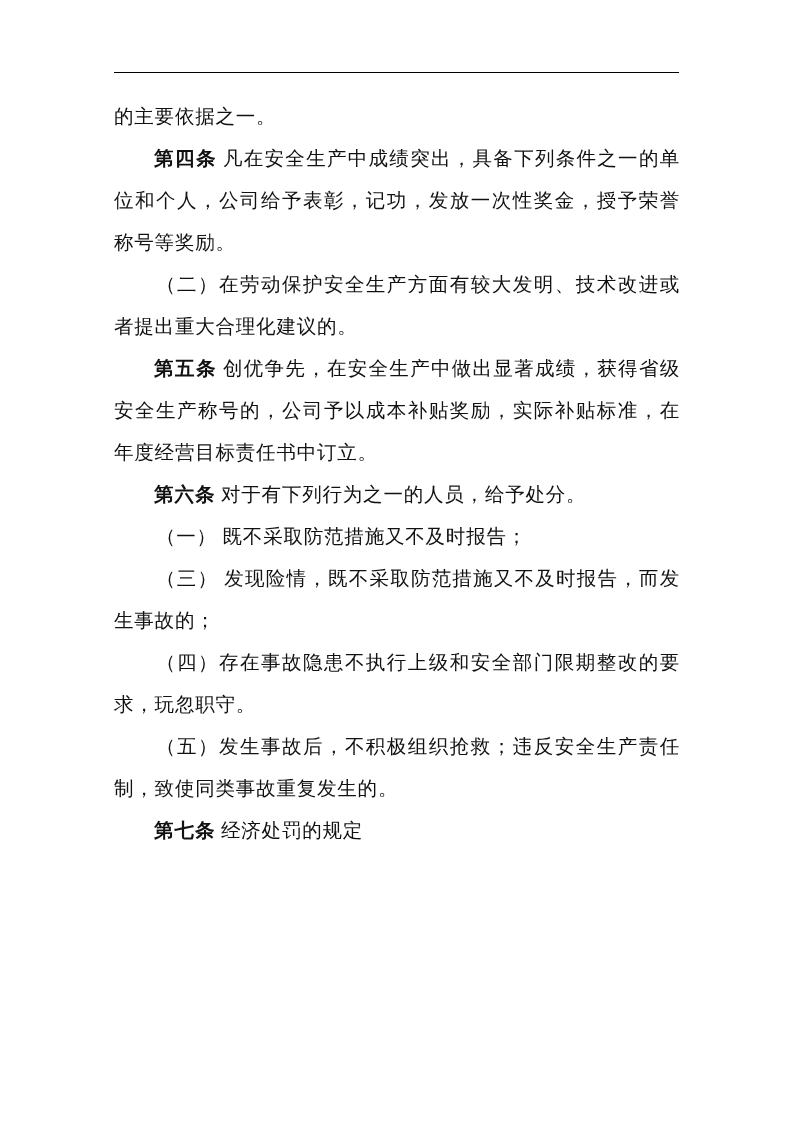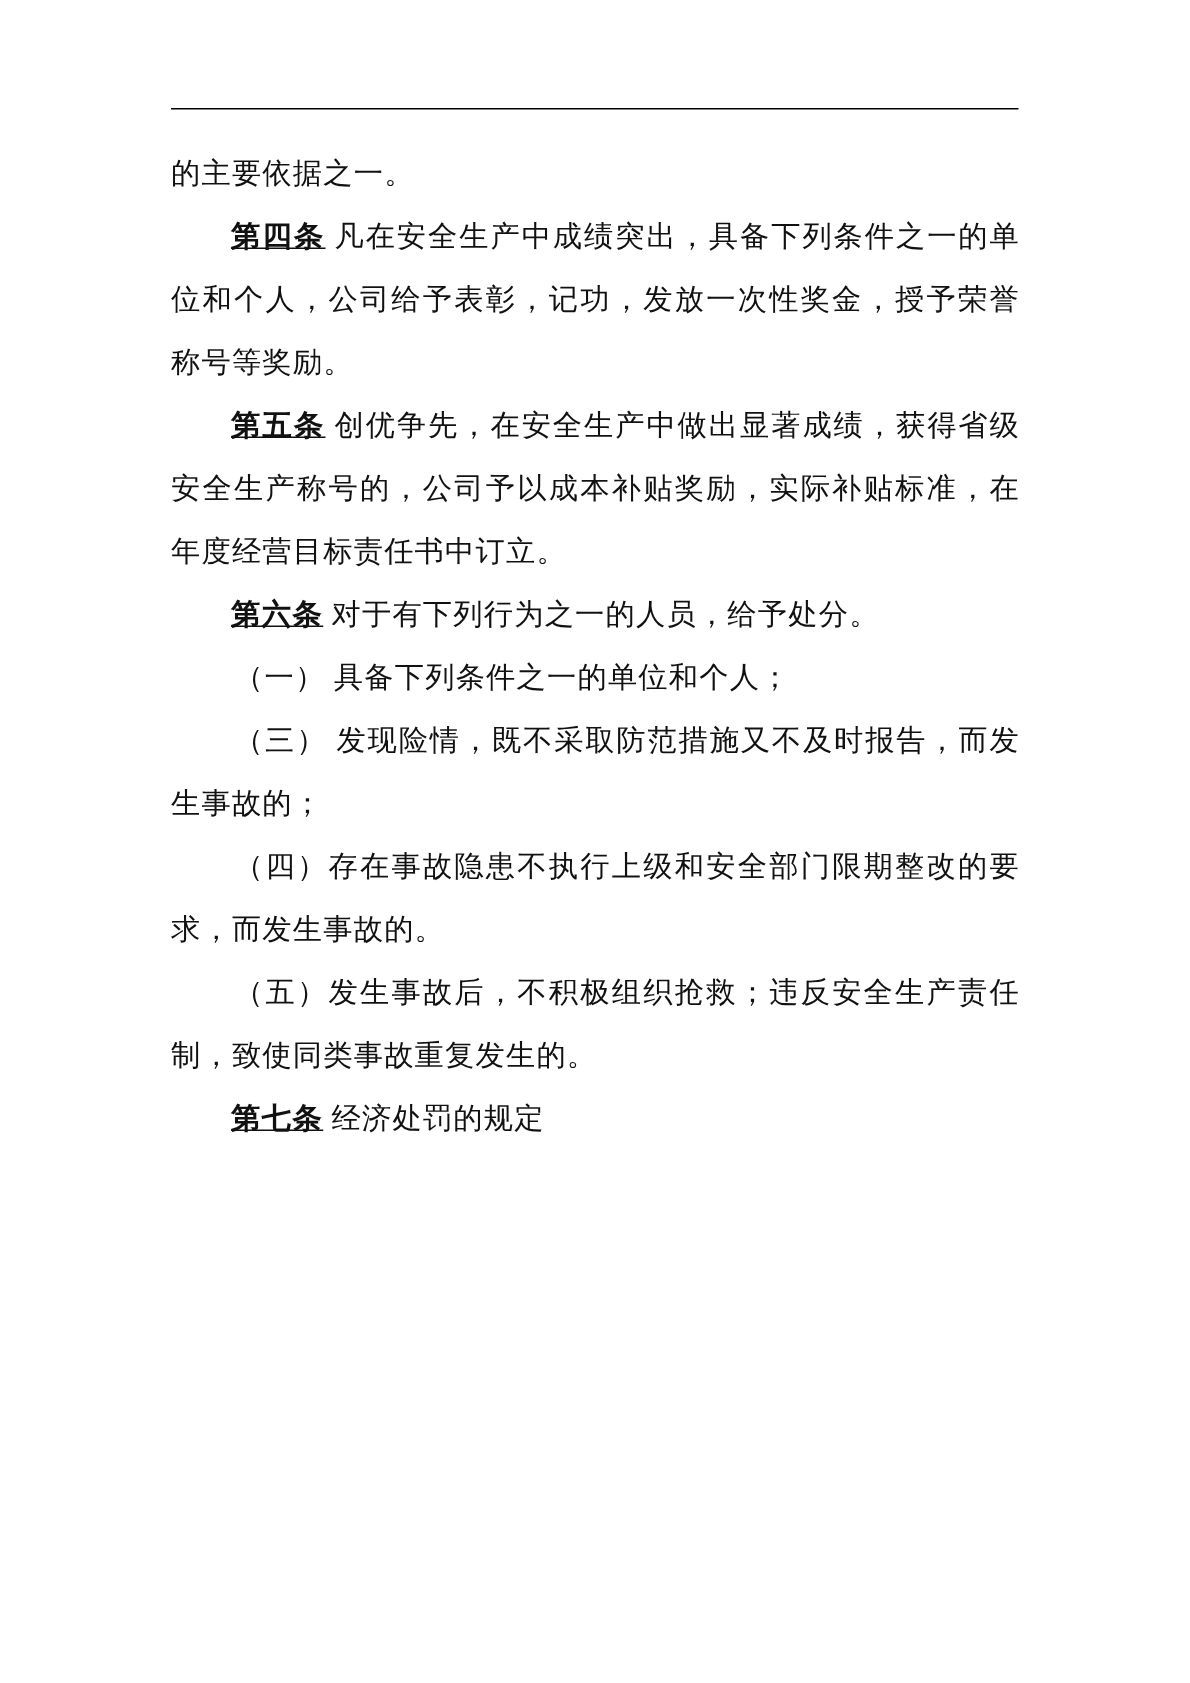--- a/index.html
+++ b/index.html
@@ -49,21 +49,20 @@
   }
   .indent-sub {
     text-indent: 42px;
   }
   .noindent {
     text-indent: 0;
   }
   .label {
     font-weight: bold;
     letter-spacing: 1px;
-    text-decoration: underline;
   }
   .body-text {
     letter-spacing: 0.8px;
   }
 </style>
 </head>
 <body>
 
 <div class="page">
 
@@ -74,43 +73,46 @@
     <p class="para noindent">
       <span class="body-text">的主要依据之一。</span>
     </p>
 
     <p class="para indent">
       <span class="label">第四条</span>
       <span class="body-text">凡在安全生产中成绩突出，具备下列条件之一的单位和个人，公司给予表彰，记功，发放一次性奖金，授予荣誉称号等奖励。</span>
     </p>
 
 
+    <p class="para indent-sub">
+      <span class="body-text">（二）在劳动保护安全生产方面有较大发明、技术改进或者提出重大合理化建议的。</span>
+    </p>
 
 
     <p class="para indent">
       <span class="label">第五条</span>
       <span class="body-text">创优争先，在安全生产中做出显著成绩，获得省级安全生产称号的，公司予以成本补贴奖励，实际补贴标准，在年度经营目标责任书中订立。</span>
     </p>
 
     <p class="para indent">
       <span class="label">第六条</span>
       <span class="body-text">对于有下列行为之一的人员，给予处分。</span>
     </p>
 
     <p class="para indent-sub">
-      <span class="body-text">（一） 具备下列条件之一的单位和个人；</span>
+      <span class="body-text">（一） 既不采取防范措施又不及时报告；</span>
     </p>
 
 
     <p class="para indent-sub">
       <span class="body-text">（三） 发现险情，既不采取防范措施又不及时报告，而发生事故的；</span>
     </p>
 
     <p class="para indent-sub">
-      <span class="body-text">（四）存在事故隐患不执行上级和安全部门限期整改的要求，而发生事故的。</span>
+      <span class="body-text">（四）存在事故隐患不执行上级和安全部门限期整改的要求，玩忽职守。</span>
     </p>
 
     <p class="para indent-sub">
       <span class="body-text">（五）发生事故后，不积极组织抢救；违反安全生产责任制，致使同类事故重复发生的。</span>
     </p>
 
     <p class="para indent">
       <span class="label">第七条</span>
       <span class="body-text">经济处罚的规定</span>
     </p>

